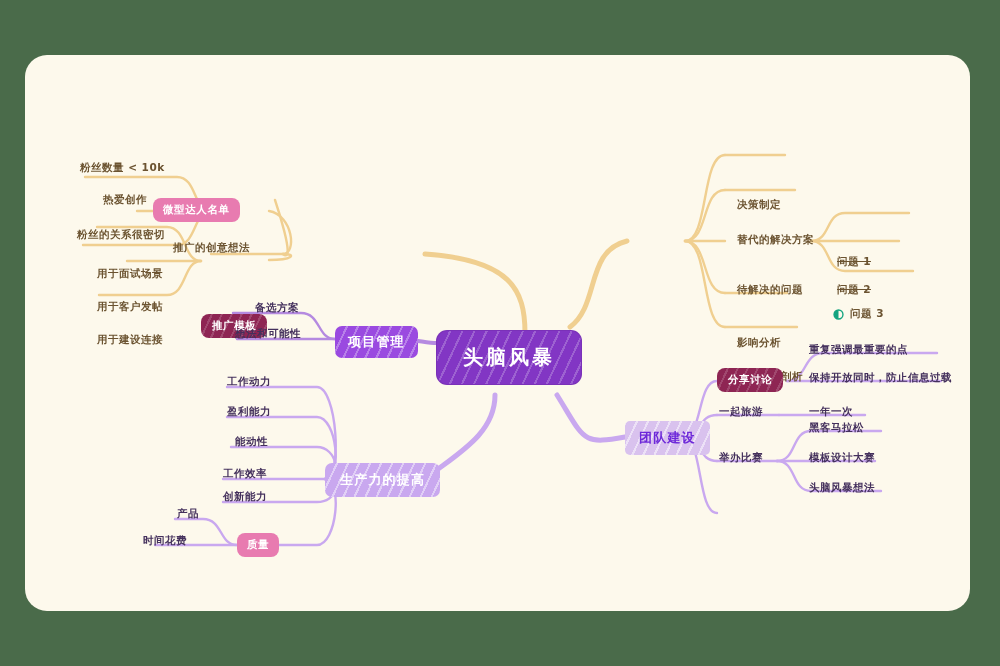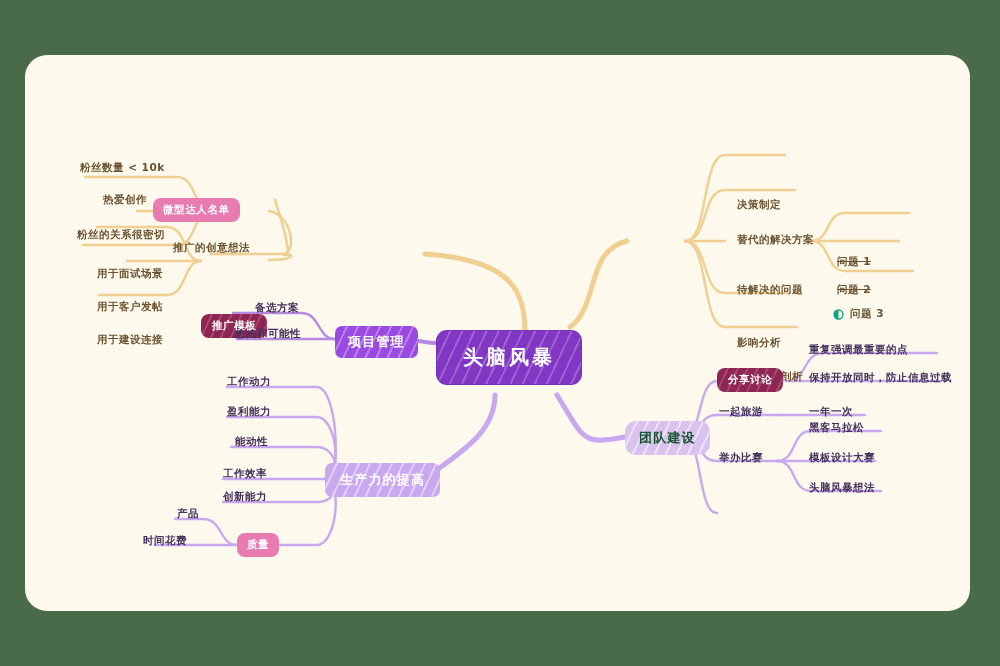--- a/index.html
+++ b/index.html
@@ -35,21 +35,21 @@
   }
   .n-amber{
     background:#f6d9a0;color:#5a4326;border-radius:7px;
     font-size:13px;font-weight:bold;letter-spacing:1.2px;padding:8px 14px;
   }
   .n-amber::before{
     background:repeating-linear-gradient(115deg,
       rgba(255,255,255,.45) 0 2px, rgba(255,255,255,0) 2px 10px);
   }
   .n-lilac{
-    background:#d9c2ee;color:#14532d;border-radius:11px;
+    background:#d9c2ee;color:#6d28d9;border-radius:5px;
     font-size:13px;font-weight:bold;letter-spacing:1.2px;padding:8px 14px;
   }
   .n-lilac::before{
     background:repeating-linear-gradient(115deg,
       rgba(255,255,255,.5) 0 2px, rgba(255,255,255,0) 2px 10px);
   }
   .n-violet{
     background:#9a4ae0;color:#ffffff;border-radius:7px;
     font-size:13px;font-weight:bold;letter-spacing:1.2px;padding:7px 13px;
   }

